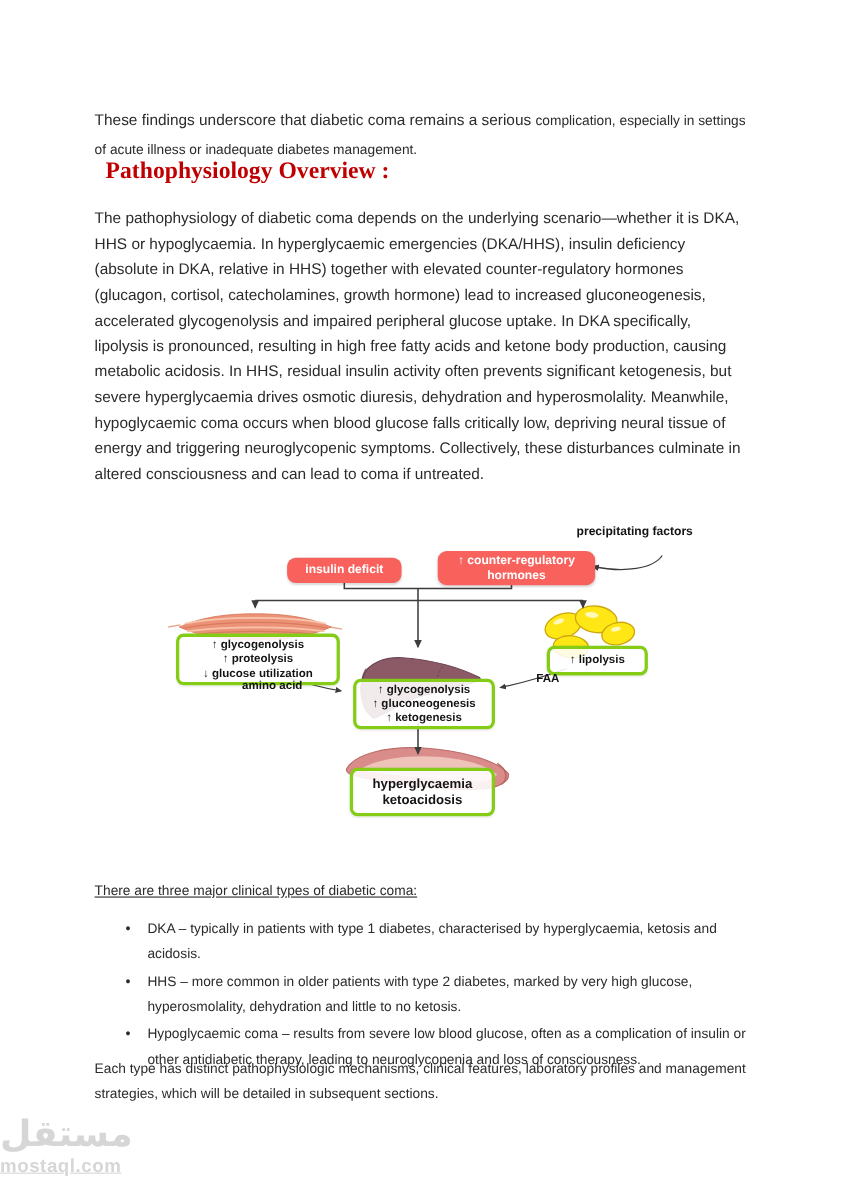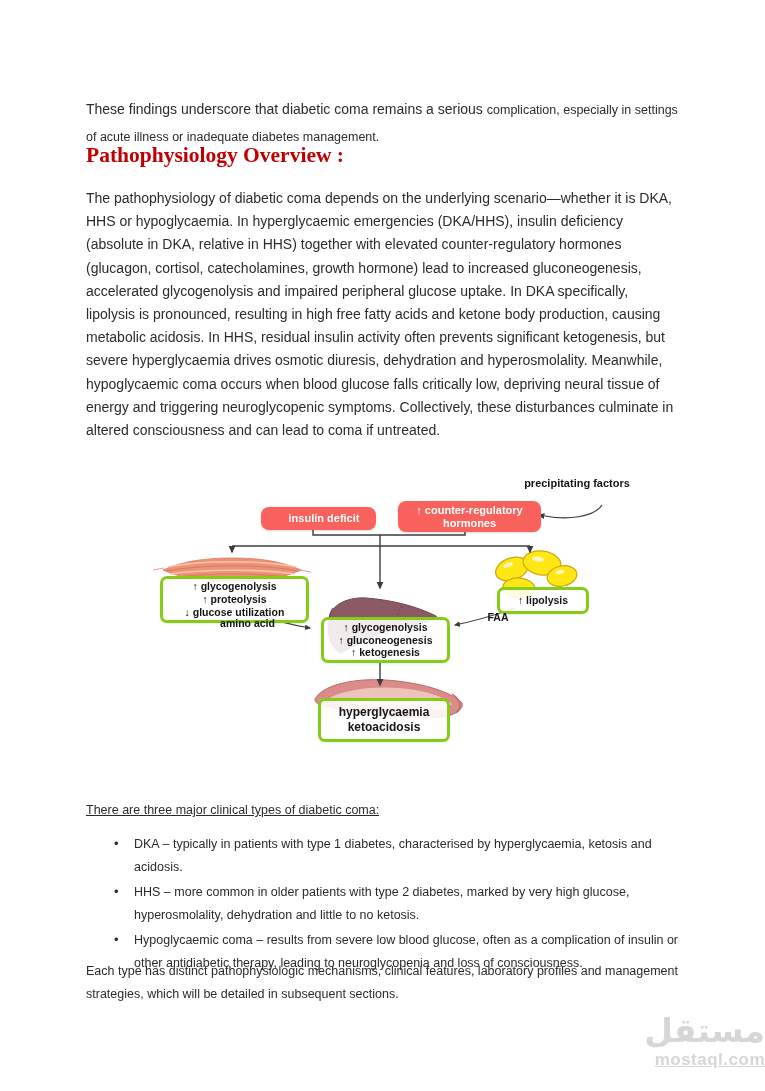--- a/index.html
+++ b/index.html
@@ -13,55 +13,54 @@
 
   .t14 { font-size:14px; }
   .t12 { font-size:12.5px; }
 
   #intro { top:80px; line-height:26px; }
 
   h1.redh {
     margin:0; font-family:"Liberation Serif","DejaVu Serif",serif;
     color:#C00000; font-weight:bold; font-size:21.5px; line-height:26px;
   }
-  #h-patho { top:142px; }
+  #h-patho { top:142px;margin-left:10px; }
   #h-types { top:753px; }
 
   #para-patho { top:187px; font-size:14px; line-height:23.2px; margin:0; }
   #types-intro { top:800px; font-size:12.5px; line-height:20px; margin:0;text-decoration:underline; }
   #closing { top:960px; font-size:12.5px; line-height:23px; margin:0; }
 
   #bullets { top:833px; margin:0; padding:0; list-style:none; }
   #bullets li { position:relative; padding-left:48px; font-size:12.5px; line-height:22.5px; margin-bottom:3px; }
   #bullets li::before { content:"\2022"; position:absolute; left:28px; top:0; font-size:13px; color:#2b2b2b; }
 
   
   #diagram { left:150px; top:467px; width:490px; height:280px; }
   #diagram svg { position:absolute; left:0; top:0; }
 
   .rnode {
     position:absolute; background:#F8615C; color:#ffffff; font-weight:bold;
     font-size:11px; line-height:12.5px; border-radius:8px;
     display:flex; align-items:center; justify-content:center; text-align:center;
     box-shadow:0 1px 2px rgba(0,0,0,0.15);
-    padding-left:11px;
   }
   .wbox {
     position:absolute; background:rgba(255,255,255,0.88);
     border:3px solid #84cc16; border-radius:7px;
     display:flex; flex-direction:column; align-items:center; justify-content:center;
     font-weight:bold; color:#141414; box-shadow:0 1px 2px rgba(0,0,0,0.08);
   }
   .wbox div { font-size:10.5px; line-height:12.8px; white-space:nowrap; }
   .wbox.big div { font-size:12px; line-height:15px; }
   .dlabel { position:absolute; font-weight:bold; color:#141414; font-size:10.5px; text-align:center; line-height:12px; }
   #pf-label { font-size:11px; line-height:13px; }
 
   
-  #watermark { top:1012px; left:0; width:765px; text-align:right; color:#d6d6d6; font-weight:bold; }
+  #watermark { top:1012px; left:0; width:765px; text-align:left; color:#d6d6d6; font-weight:bold; }
   .wm-ar { font-size:33px; line-height:38px; font-family:"DejaVu Sans",sans-serif; }
   .wm-en { font-size:17px; line-height:19px; letter-spacing:0.5px;text-decoration:underline; }
 </style>
 </head>
 <body>
 
 <div class="page">
 
   <p class="abs cx" id="intro"><span class="t14">These findings underscore that diabetic coma remains a serious </span><span class="t12">complication, especially in settings of acute illness or inadequate diabetes management.</span></p>
 

